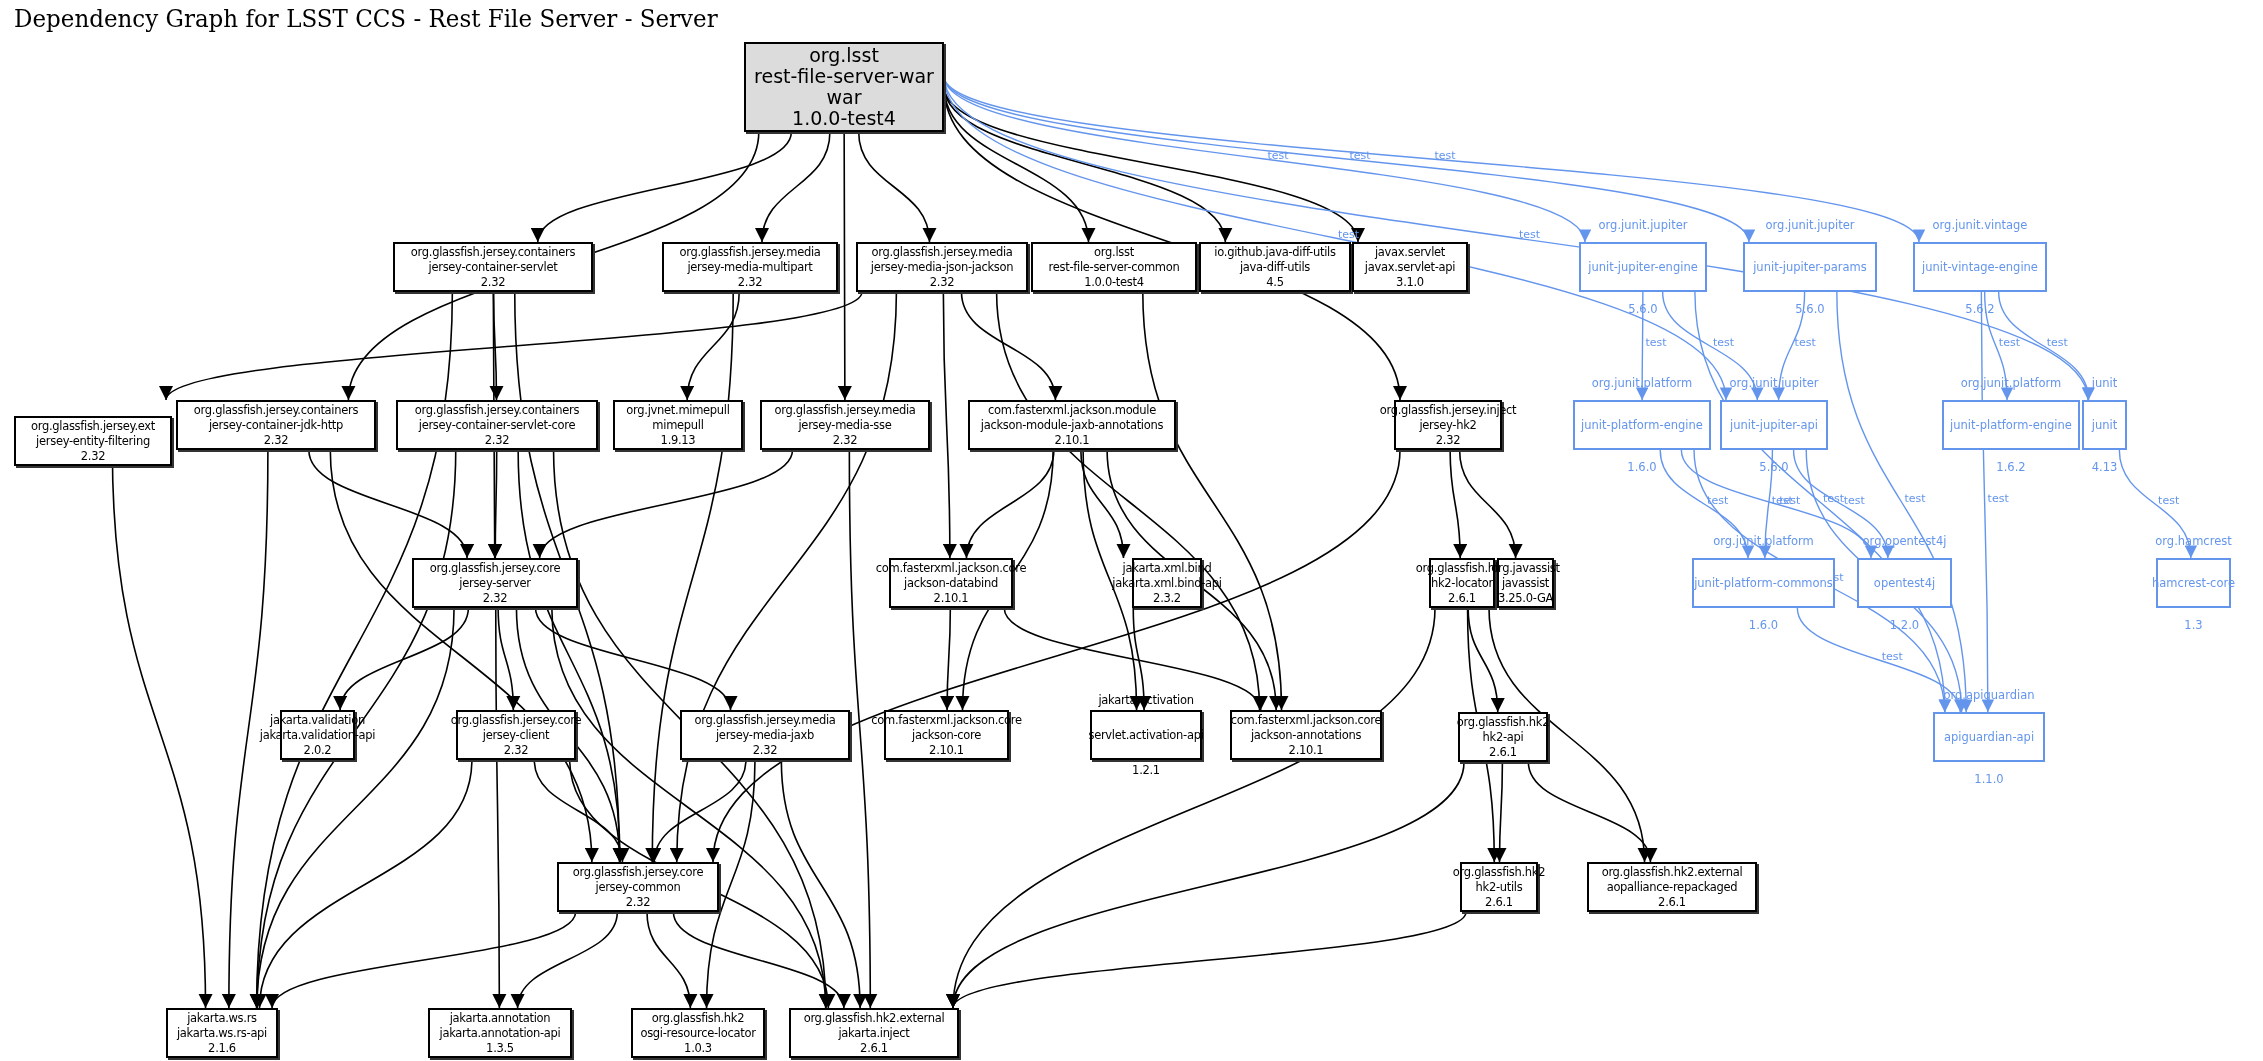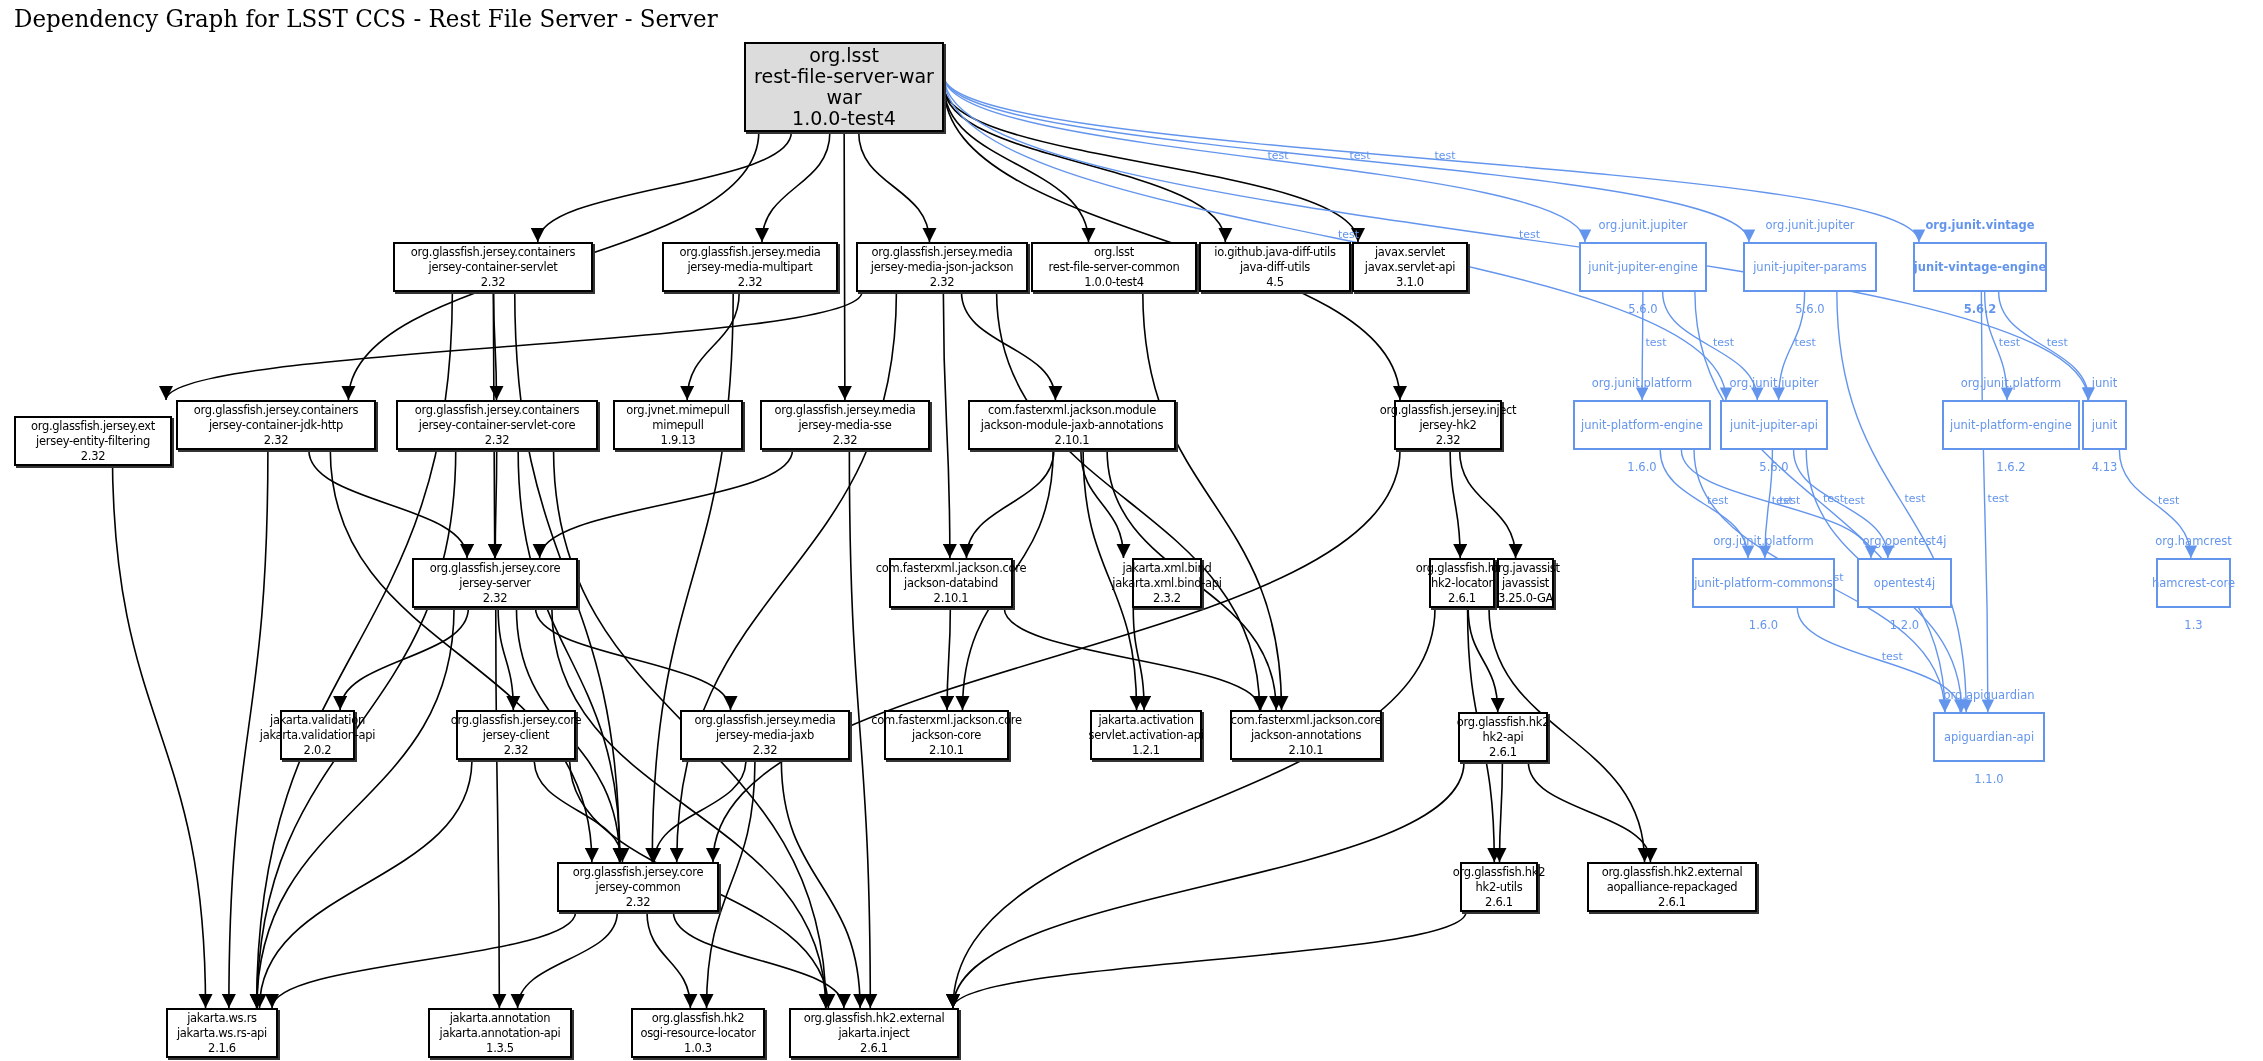--- a/index.html
+++ b/index.html
@@ -188,21 +188,21 @@
     <div class="node test" style="left: 1579px; top: 242px; width: 128px; height: 50px;">
       <span>org.junit.jupiter</span>
       <span>junit-jupiter-engine</span>
       <span>5.6.0</span>
     </div>
     <div class="node test" style="left: 1743px; top: 242px; width: 134px; height: 50px;">
       <span>org.junit.jupiter</span>
       <span>junit-jupiter-params</span>
       <span>5.6.0</span>
     </div>
-    <div class="node test" style="left: 1913px; top: 242px; width: 134px; height: 50px; font-weight: bold;">
+    <div class="node test" style="left: 1913px; top: 242px; width: 134px; height: 50px;">
       <span>org.junit.vintage</span>
       <span>junit-vintage-engine</span>
       <span>5.6.2</span>
     </div>
     <div class="node" style="left: 14px; top: 416px; width: 158px; height: 50px;">
       <span>org.glassfish.jersey.ext</span>
       <span>jersey-entity-filtering</span>
       <span>2.32</span>
     </div>
     <div class="node" style="left: 176px; top: 400px; width: 200px; height: 50px;">
@@ -308,21 +308,21 @@
     <div class="node" style="left: 680px; top: 710px; width: 170px; height: 50px;">
       <span>org.glassfish.jersey.media</span>
       <span>jersey-media-jaxb</span>
       <span>2.32</span>
     </div>
     <div class="node" style="left: 884px; top: 710px; width: 125px; height: 50px;">
       <span>com.fasterxml.jackson.core</span>
       <span>jackson-core</span>
       <span>2.10.1</span>
     </div>
-    <div class="node" style="left: 1090px; top: 710px; width: 112px; height: 50px;">
+    <div class="node" style="left: 1090px; top: 710px; width: 112px; height: 50px; gap: 20px;">
       <span>jakarta.activation</span>
       <span>servlet.activation-api</span>
       <span>1.2.1</span>
     </div>
     <div class="node" style="left: 1230px; top: 710px; width: 152px; height: 50px;">
       <span>com.fasterxml.jackson.core</span>
       <span>jackson-annotations</span>
       <span>2.10.1</span>
     </div>
     <div class="node" style="left: 1458px; top: 712px; width: 90px; height: 50px;">

